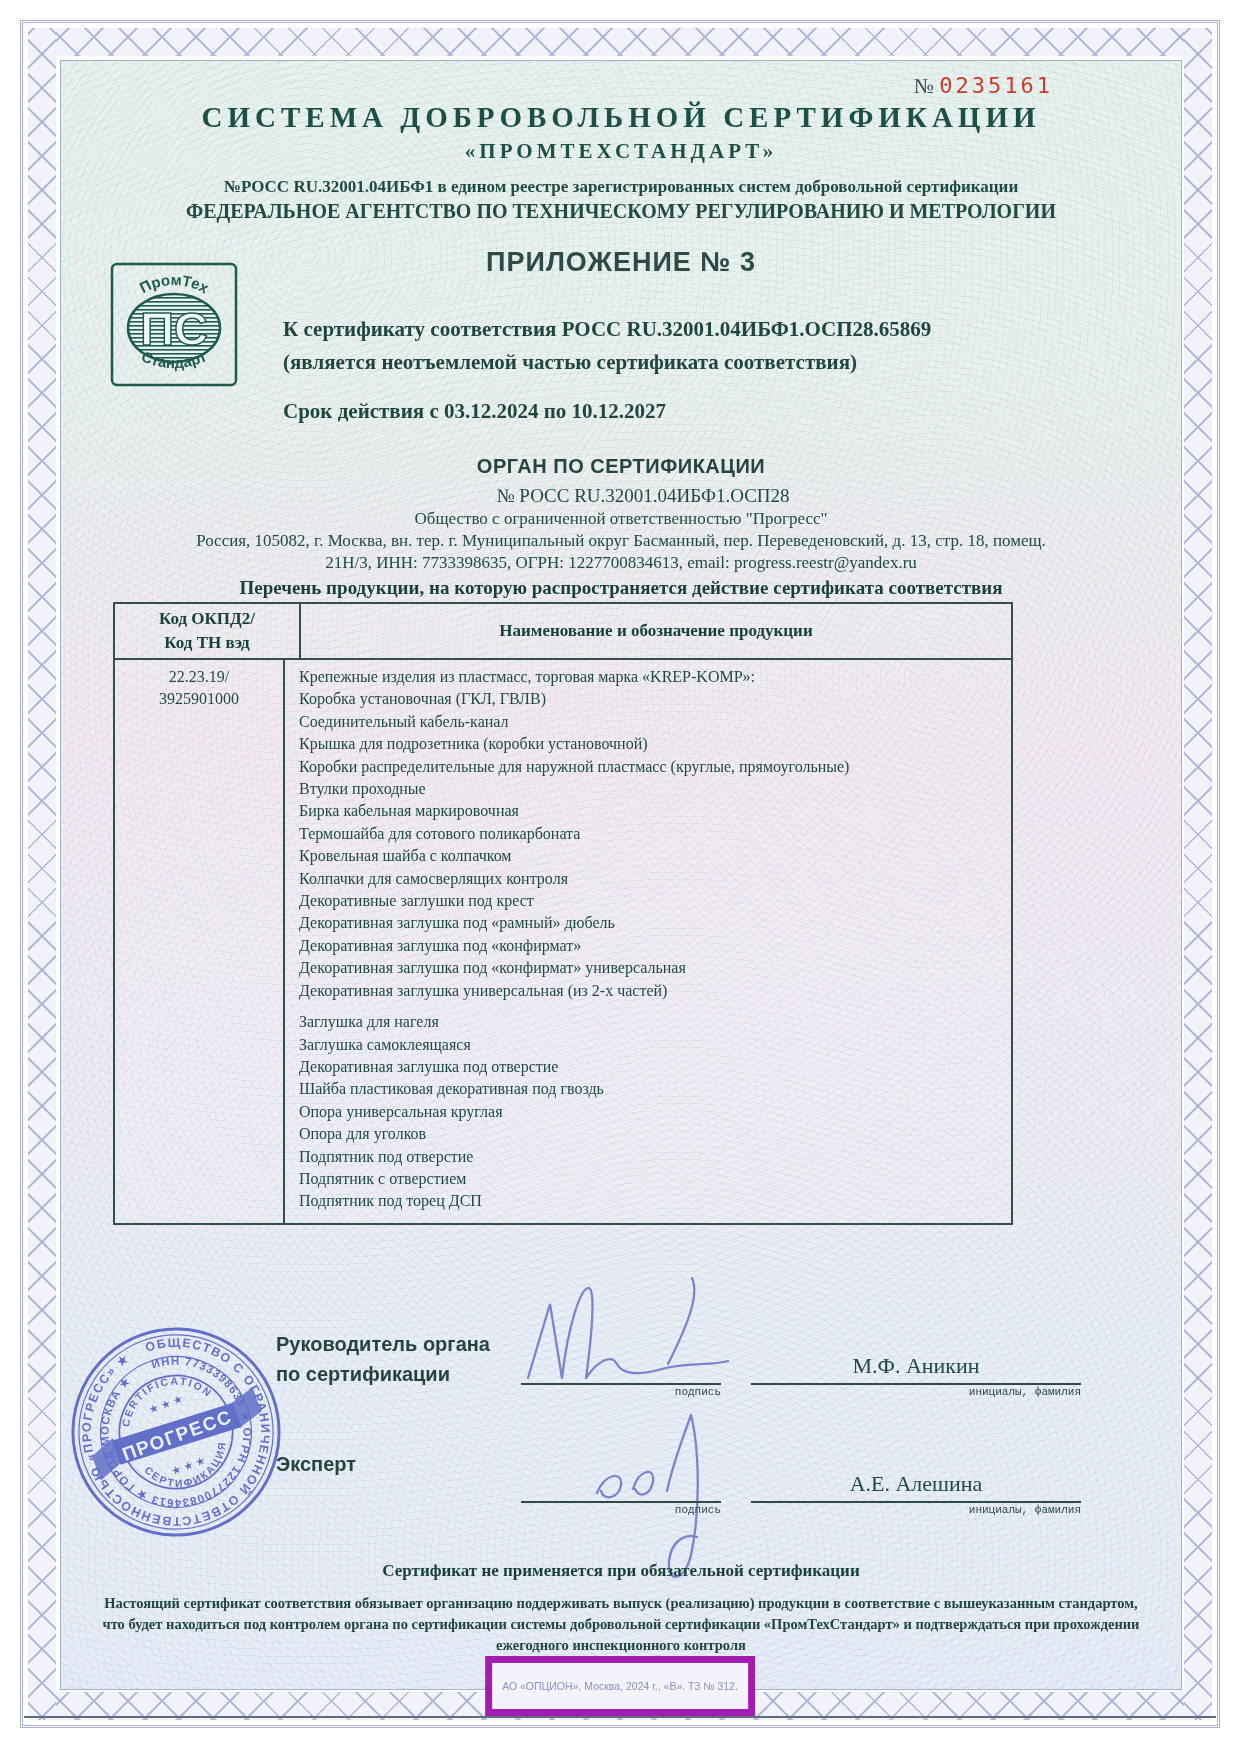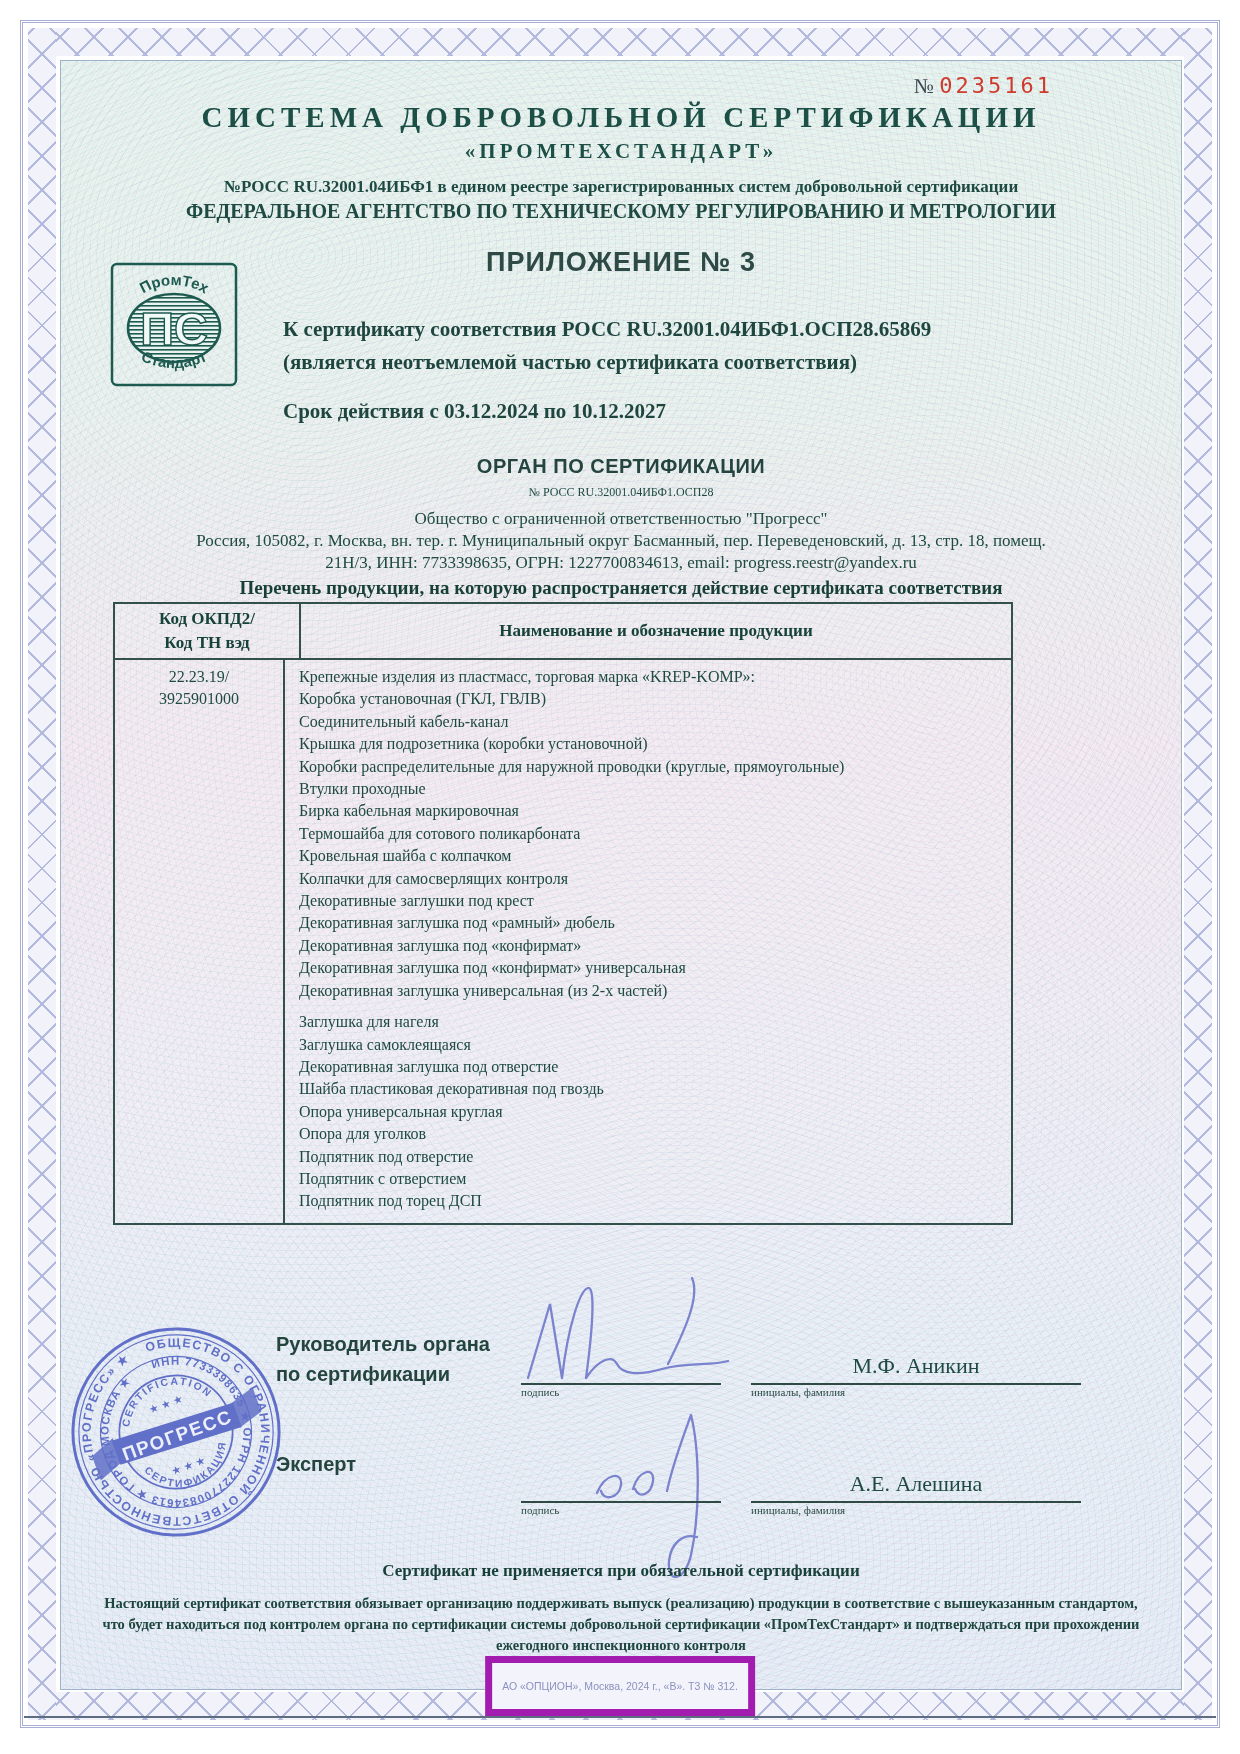--- a/index.html
+++ b/index.html
@@ -58,21 +58,21 @@
 
   
   .logo{left:48px;top:200px;width:130px;height:127px;}
 
   
   .certref{left:222px;top:252px;font-weight:bold;font-size:21px;line-height:33px;color:#1e463e;}
   .validity{left:222px;top:338px;font-weight:bold;font-size:21px;color:#1e463e;}
 
   
   .organ-title{top:394px;font-family:"Liberation Sans",sans-serif;font-weight:bold;font-size:20px;letter-spacing:.5px;color:#24443e;}
-  .organ-num{top:424px;font-size:12px;}
+  .organ-num{top:424px;font-size:19px;padding-left:22px;}
   .org-name{top:448px;font-size:17px;}
   .addr1{top:470px;font-size:17px;}
   .addr2{top:492px;font-size:17px;}
   .products-heading{top:516px;font-weight:bold;font-size:19px;color:#173f37;}
 
   
   .table{left:52px;top:541px;width:896px;border:2px solid #33504a;background:rgba(255,255,255,.06);}
   .t-row{display:flex;}
   .t-head{border-bottom:2px solid #33504a;}
   .t-c1{width:168px;border-right:2px solid #33504a;text-align:center;flex-shrink:0;}
@@ -82,21 +82,21 @@
   .t-body .t-c1{font-size:16px;line-height:22px;padding-top:6px;color:#1e4a41;}
   .t-body .t-c2{padding:6px 0 10px 14px;}
   .items div{font-size:16px;line-height:22.4px;color:#1e4a41;}
   .items div:nth-child(16){margin-top:9px;}
 
   
   .role1{left:215px;top:1268px;font-family:"Liberation Sans",sans-serif;font-weight:bold;
          font-size:20px;line-height:30px;color:#24443e;}
   .role2{left:215px;top:1392px;font-family:"Liberation Sans",sans-serif;font-weight:bold;
          font-size:20px;color:#24443e;}
-  .sigline{border-top:2px solid #2f4a44;text-align:left;}
+  .sigline{border-top:2px solid #2f4a44;text-align:right;font-family:Liberation Mono, monospace;}
   .sigline .lbl{font-size:11px;color:#2c4a44;margin-top:1px;}
   .line-s1{left:460px;top:1322px;width:200px;}
   .line-n1{left:690px;top:1322px;width:330px;}
   .line-s2{left:460px;top:1440px;width:200px;}
   .line-n2{left:690px;top:1440px;width:330px;}
   .name1{left:690px;top:1292px;width:330px;text-align:center;font-size:22px;color:#1e4a41;}
   .name2{left:690px;top:1410px;width:330px;text-align:center;font-size:22px;color:#1e4a41;}
   .sig-svg1{left:455px;top:1205px;}
   .sig-svg2{left:520px;top:1330px;}
 
@@ -190,21 +190,21 @@
       <div class="t-row t-body">
         <div class="t-c1">
           <div>22.23.19/</div>
           <div>3925901000</div>
         </div>
         <div class="t-c2 items">
             <div>Крепежные изделия из пластмасс, торговая марка «KREP-KOMP»:</div>
             <div>Коробка установочная (ГКЛ, ГВЛВ)</div>
             <div>Соединительный кабель-канал</div>
             <div>Крышка для подрозетника (коробки установочной)</div>
-            <div>Коробки распределительные для наружной проводки (круглые, прямоугольные)</div>
+            <div>Коробки распределительные для наружной пластмасс (круглые, прямоугольные)</div>
             <div>Втулки проходные</div>
             <div>Бирка кабельная маркировочная</div>
             <div>Термошайба для сотового поликарбоната</div>
             <div>Кровельная шайба с колпачком</div>
             <div>Колпачки для самосверлящих контроля</div>
             <div>Декоративные заглушки под крест</div>
             <div>Декоративная заглушка под «рамный» дюбель</div>
             <div>Декоративная заглушка под «конфирмат»</div>
             <div>Декоративная заглушка под «конфирмат» универсальная</div>
             <div>Декоративная заглушка универсальная (из 2-х частей)</div>

